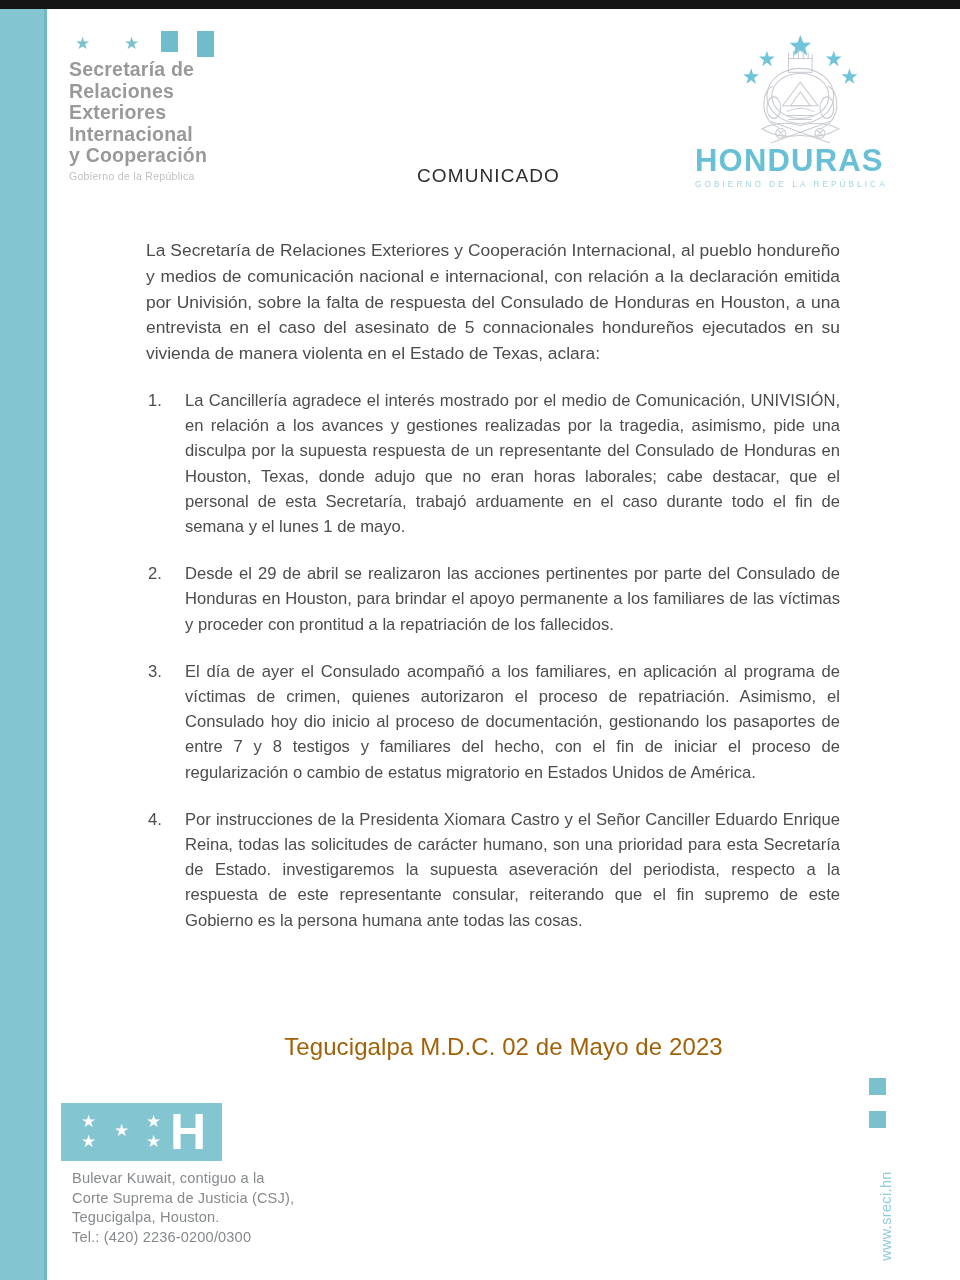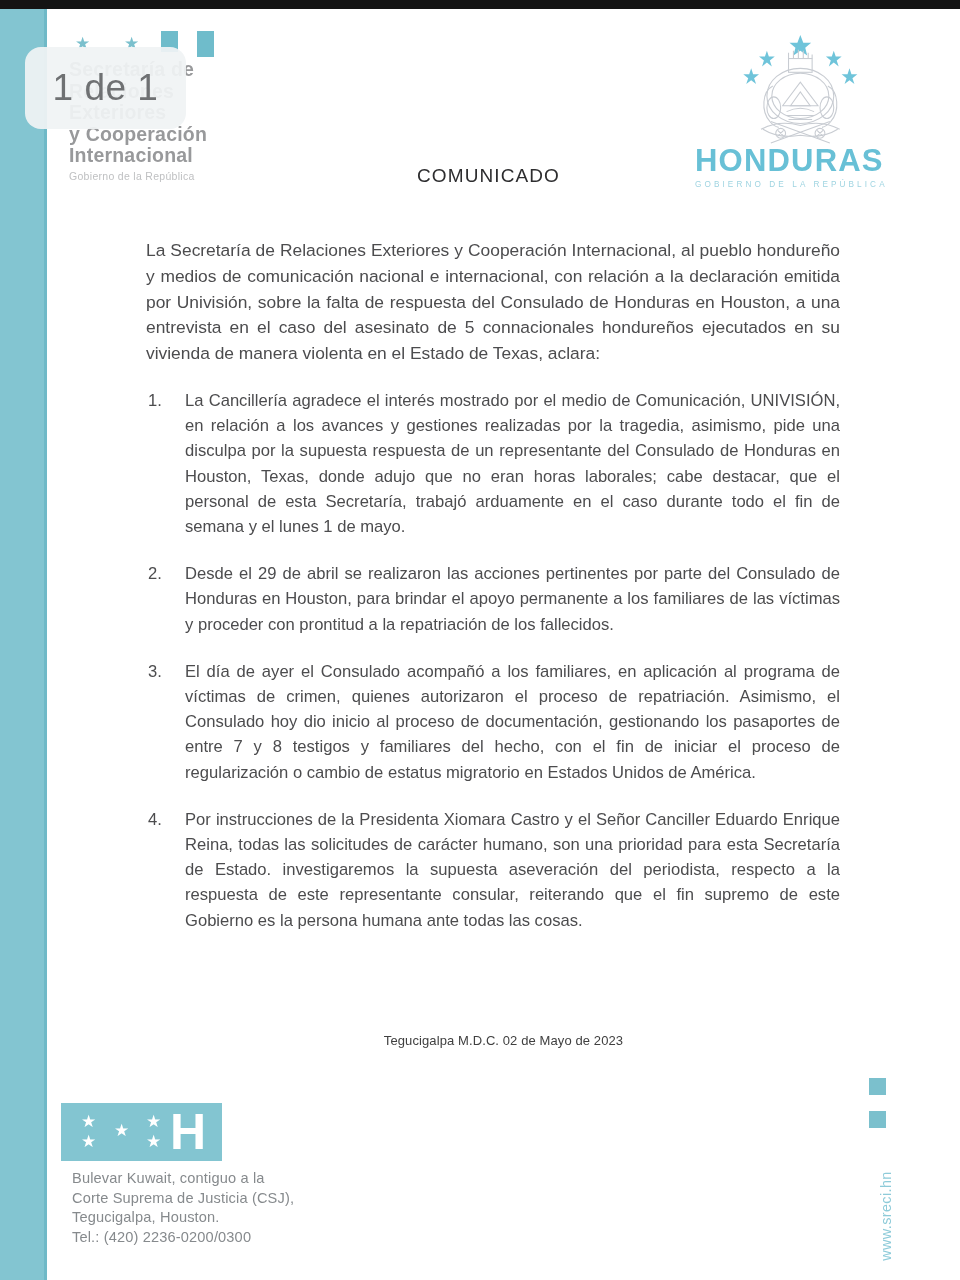--- a/index.html
+++ b/index.html
@@ -201,22 +201,22 @@
     font-size: 16.6px;
     color: #4c4c4e;
   }
 
   #closing {
     position: absolute;
     top: 1033px;
     left: 47px;
     width: 913px;
     text-align: center;
-    font-size: 13px;
-    color: #404040;
+    font-size: 24px;
+    color: #a16207;
     letter-spacing: 0.1px;
   }
 
   
   #footer {
     position: absolute;
     left: 47px;
     top: 1093px;
     width: 913px;
     height: 187px;
@@ -302,22 +302,22 @@
       <div id="sreci-marks">
         <span class="star-glyph" style="left:6px; top:4px;">★</span>
         <span class="star-glyph" style="left:55px; top:4px;">★</span>
         <span class="sq" style="left:92px; top:0px; width:17px; height:21px;"></span>
         <span class="sq" style="left:128px; top:0px; width:17px; height:26px;"></span>
       </div>
       <div id="sreci-text">
         <div>Secretaría de</div>
         <div>Relaciones</div>
         <div>Exteriores</div>
+        <div>Internacional</div>
         <div>y Cooperación</div>
-        <div>Internacional</div>
       </div>
       <div id="sreci-sub">Gobierno de la República</div>
     </div>
 
     <div id="hn-emblem">
       <svg id="hn-crest" viewBox="0 0 200 120" aria-hidden="true">
         <g fill="#6fc4da">
           <polygon points="100,4 103,12 111,12 105,17 107,25 100,20 93,25 95,17 89,12 97,12"></polygon>
           <polygon points="66,20 68,26 74,26 69,30 71,36 66,32 61,36 63,30 58,26 64,26"></polygon>
           <polygon points="134,20 136,26 142,26 137,30 139,36 134,32 129,36 131,30 126,26 132,26"></polygon>
@@ -343,23 +343,20 @@
           <circle cx="80" cy="104" r="5"></circle>
           <circle cx="120" cy="104" r="5"></circle>
           <path d="M77 101 l6 6 M83 101 l-6 6 M117 101 l6 6 M123 101 l-6 6"></path>
         </g>
       </svg>
       <div id="hn-word">HONDURAS</div>
       <div id="hn-sub">GOBIERNO DE LA REPÚBLICA</div>
     </div>
   </div>
 
-  <div id="page-badge">
-    <span class="badge-text">1 de 1</span>
-  </div>
 
   <div id="doc-title">COMUNICADO</div>
 
   <div id="body-wrap">
     <p id="intro">La Secretaría de Relaciones Exteriores y Cooperación Internacional, al pueblo hondureño y medios de comunicación nacional e internacional, con relación a la declaración emitida por Univisión, sobre la falta de respuesta del Consulado de Honduras en Houston, a una entrevista en el caso del asesinato de 5 connacionales hondureños ejecutados en su vivienda de manera violenta en el Estado de Texas, aclara:</p>
 
     <ol id="points">
       <li>
         <span class="num">1.</span>
         <span>La Cancillería agradece el interés mostrado por el medio de Comunicación, UNIVISIÓN, en relación a los avances y gestiones realizadas por la tragedia, asimismo, pide una disculpa por la supuesta respuesta de un representante del Consulado de Honduras en Houston, Texas, donde adujo que no eran horas laborales; cabe destacar, que el personal de esta Secretaría, trabajó arduamente en el caso durante todo el fin de semana y el lunes 1 de mayo.</span>

